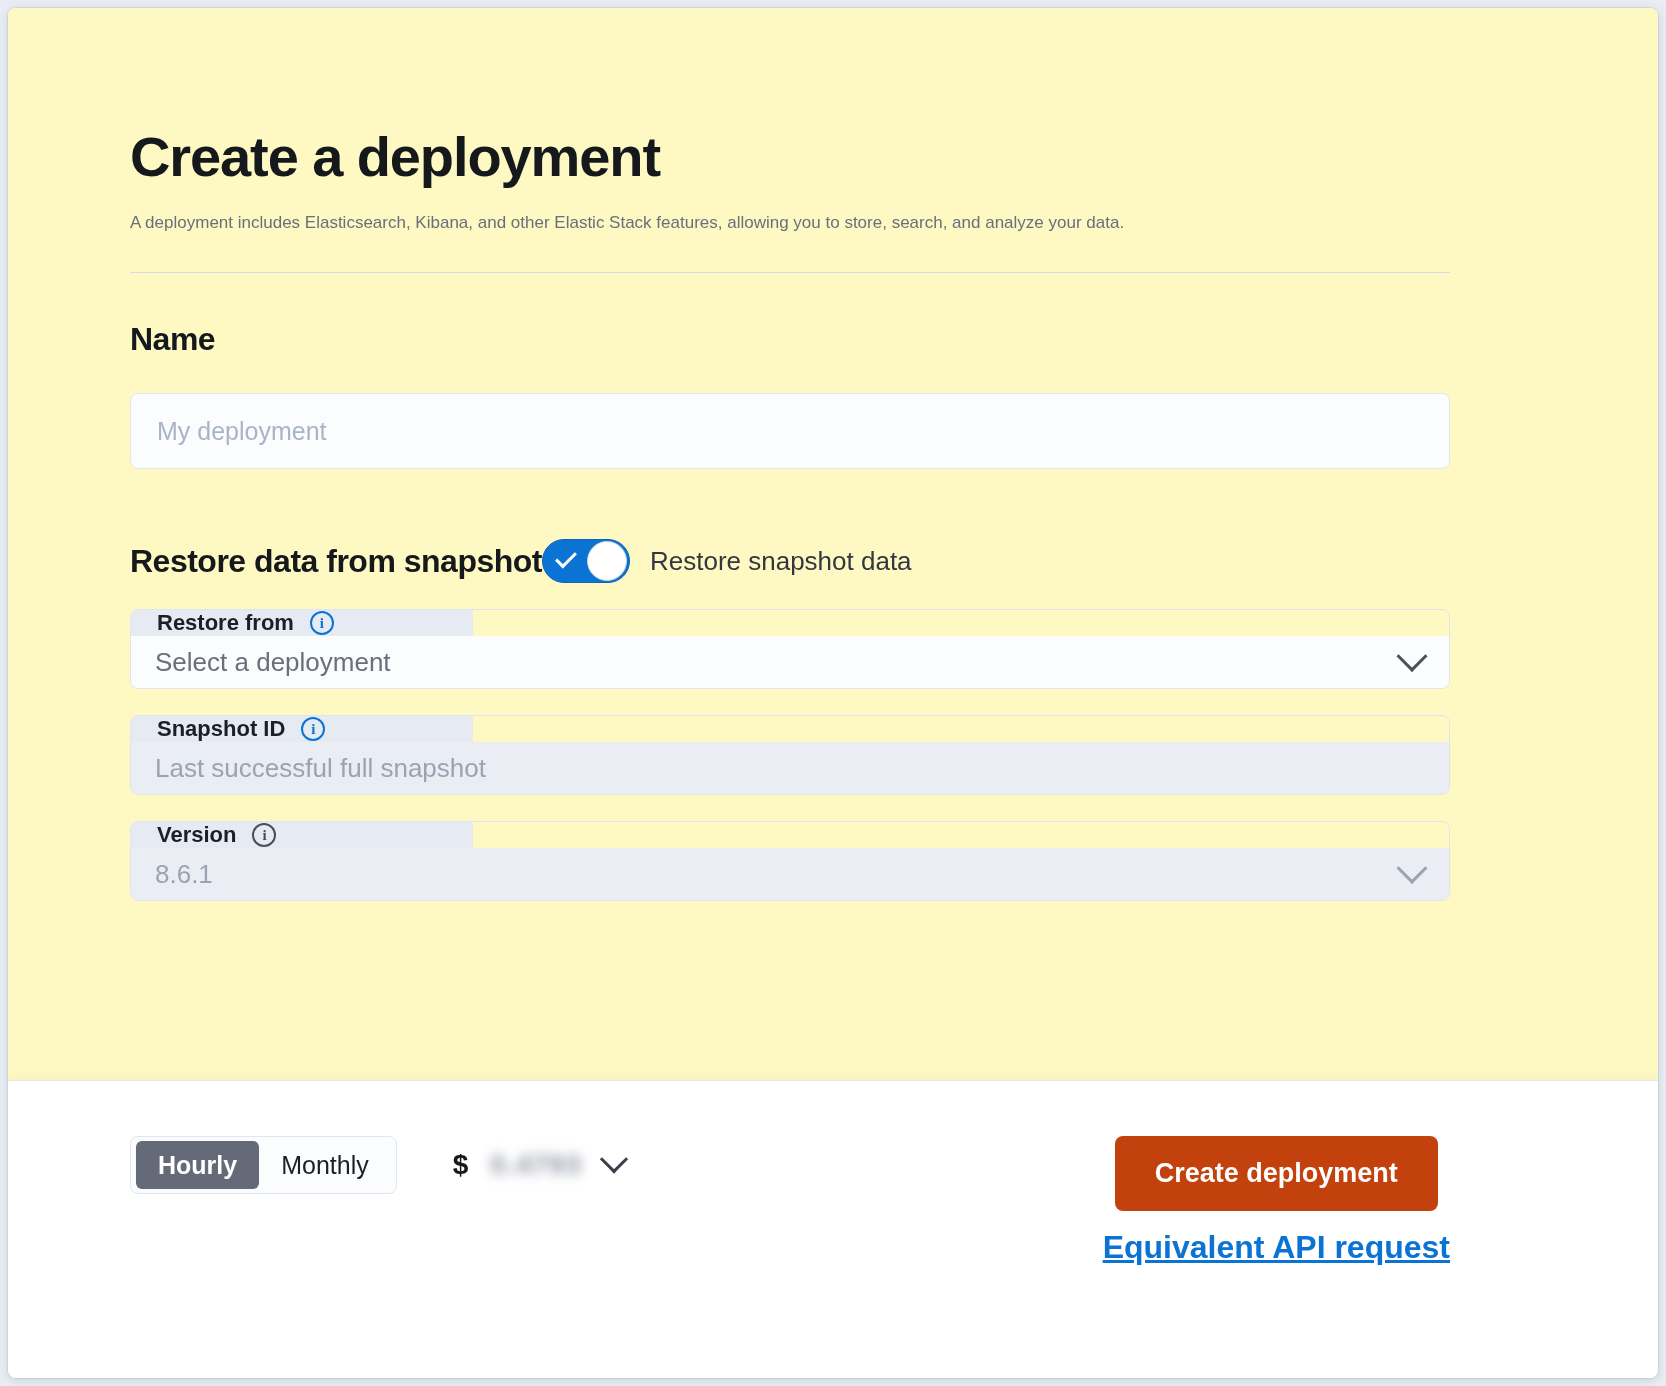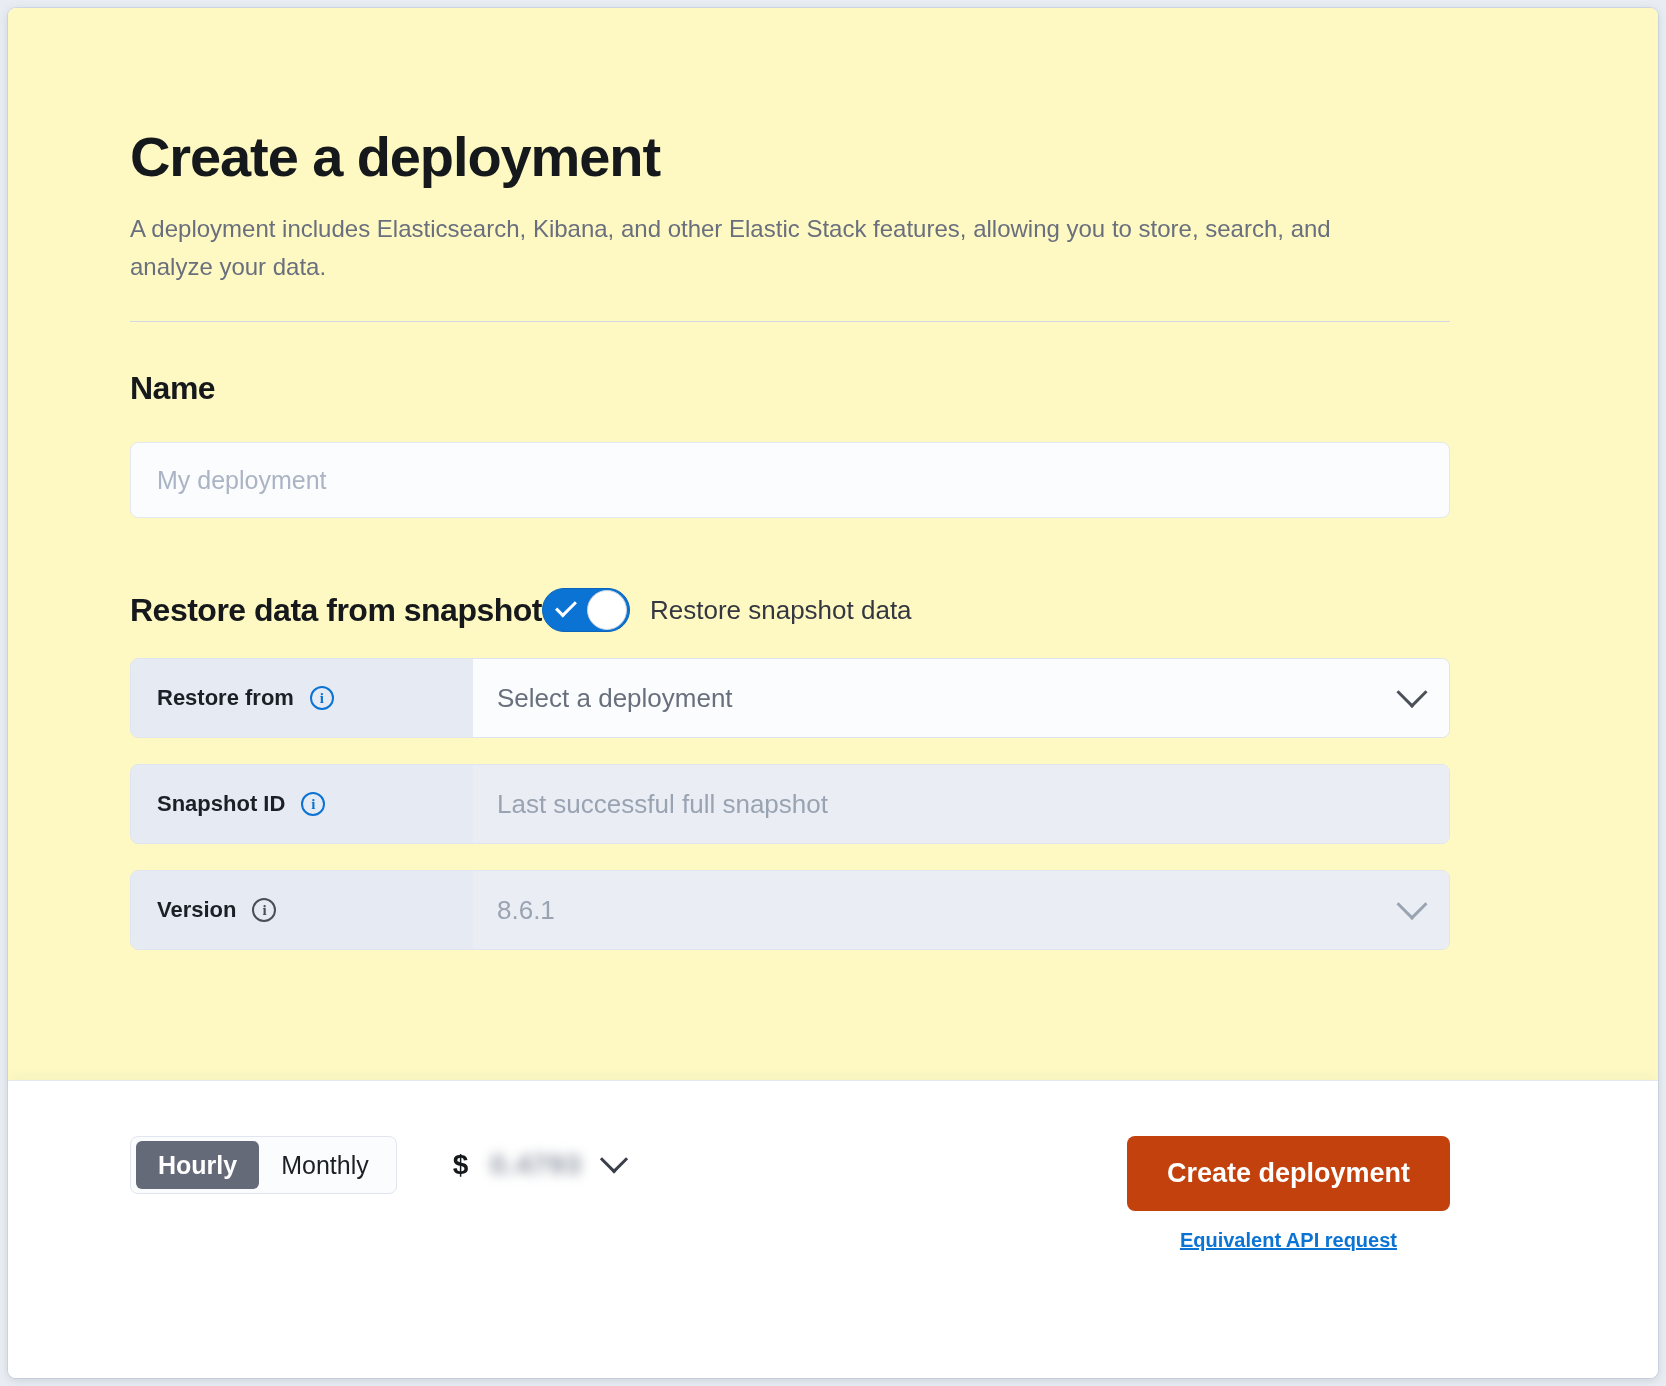--- a/index.html
+++ b/index.html
@@ -45,21 +45,21 @@
     font-size: 56px;
     font-weight: 700;
     letter-spacing: -1.1px;
     color: #16191c;
     line-height: 1.1;
     margin-top: 118px;
   }
 
   .page-desc {
     margin-top: 22px;
-    font-size: 24px;
+    font-size: 17px;
     line-height: 1.58;
     color: #696f7d;
     max-width: 1270px;
     font-weight: 400;
   }
 
   .divider {
     margin-top: 36px;
     height: 1px;
     background: #d3dae6;
@@ -138,20 +138,21 @@
 
   
   .field-row {
     margin-top: 26px;
     width: 1320px;
     height: 80px;
     display: flex;
     border-radius: 8px;
     overflow: hidden;
     border: 1px solid #dfe4ef;
+    flex-direction: column;
   }
 
   .field-label {
     width: 342px;
     flex: none;
     background: #e6eaf3;
     display: flex;
     align-items: center;
     gap: 16px;
     padding-left: 26px;
@@ -296,21 +297,21 @@
     font-weight: 700;
     border: none;
     border-radius: 8px;
     padding: 24px 40px;
     cursor: pointer;
     font-family: "Liberation Sans", sans-serif;
     line-height: 1;
   }
   .api-link {
     color: #0b73d4;
-    font-size: 20px;
+    font-size: 32px;
     font-weight: 700;
   }
 </style>
 </head>
 <body>
 
 <div class="page-frame">
 
   <div class="form-body">
     <div class="inner">

